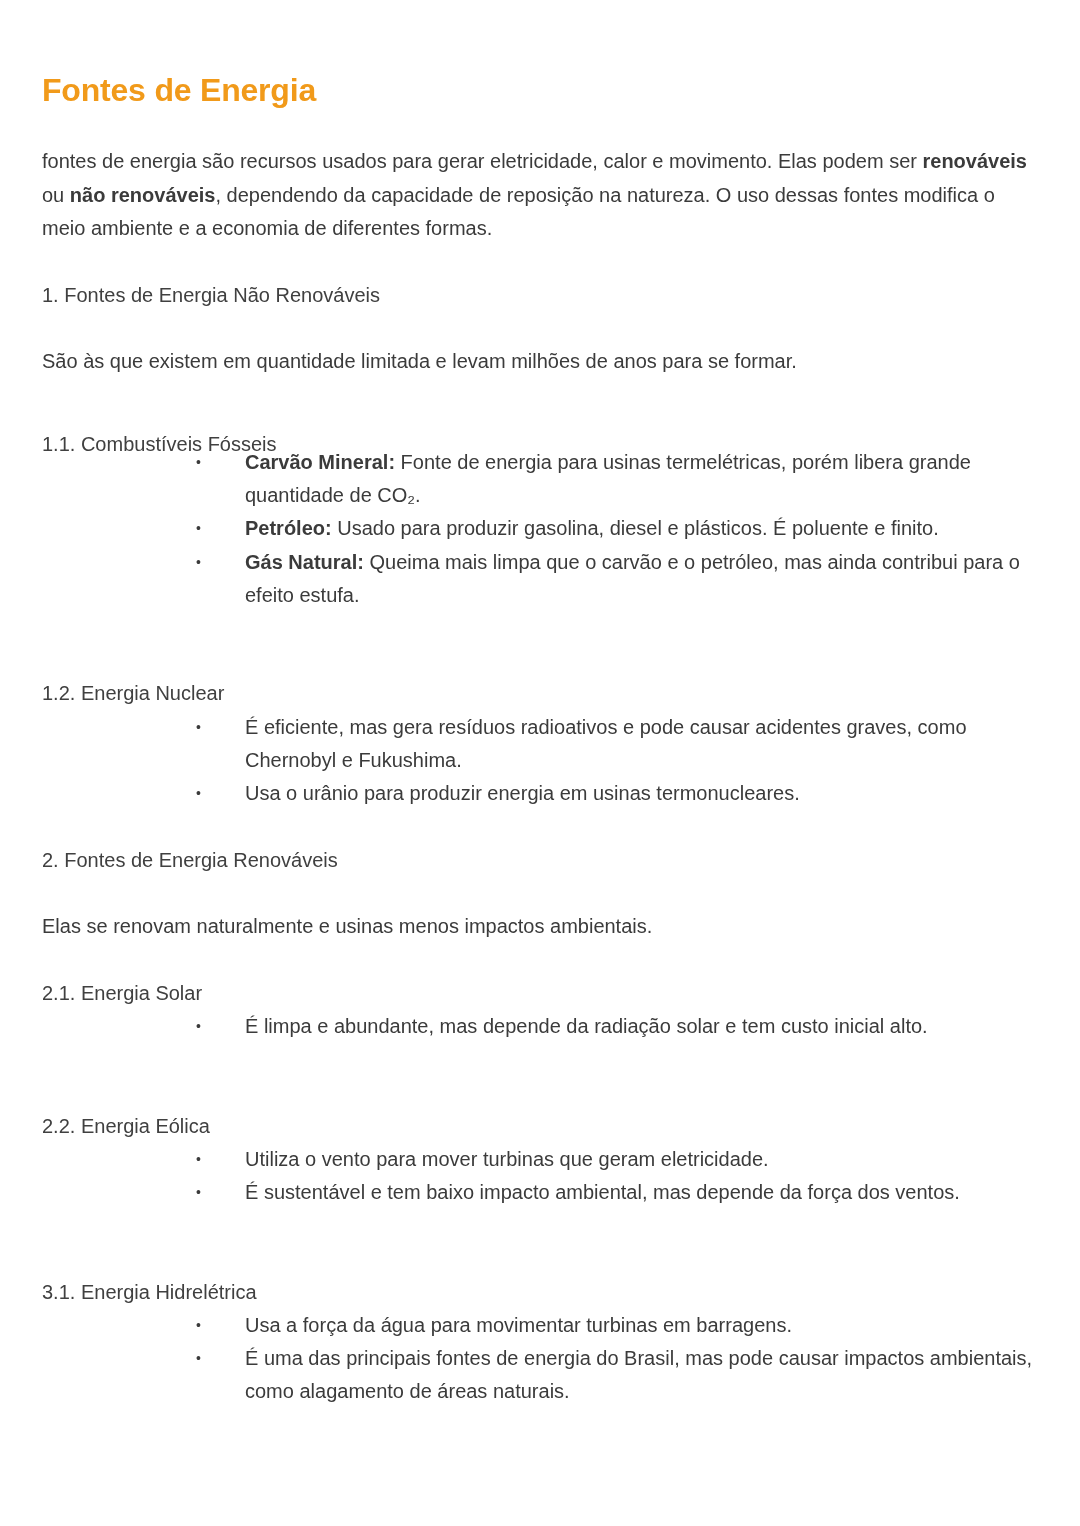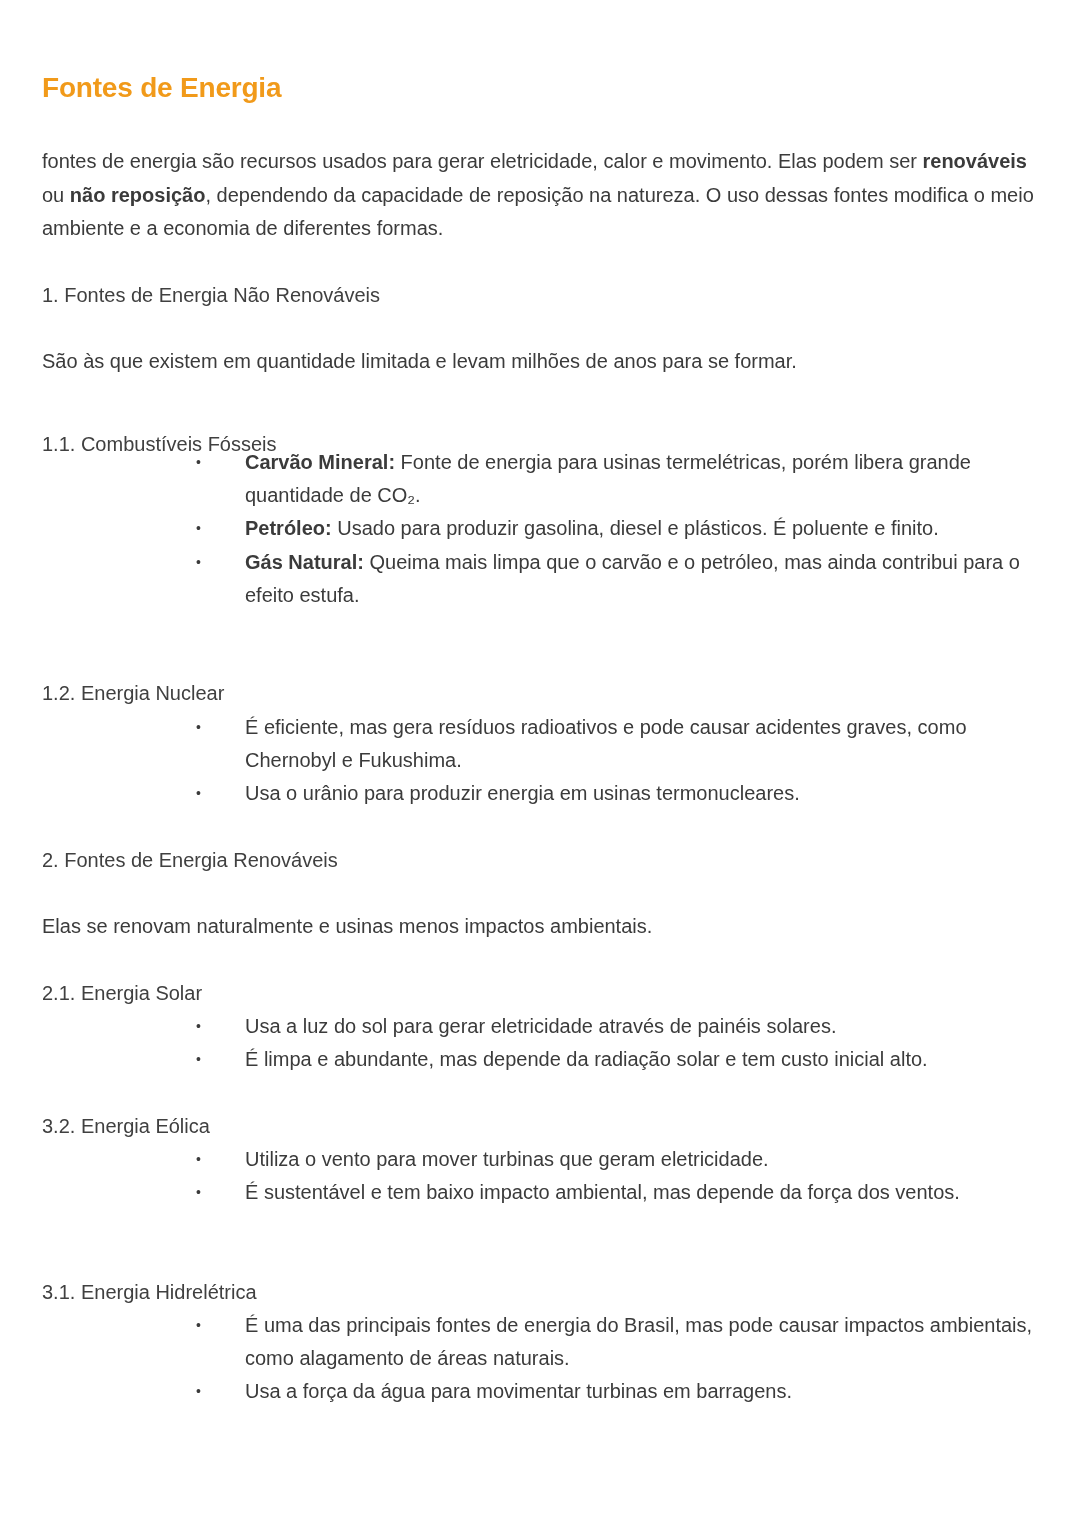--- a/index.html
+++ b/index.html
@@ -5,21 +5,21 @@
   html, body { margin: 0; padding: 0; background: #ffffff; }
   body {
     width: 1080px; height: 1526px; overflow: hidden;
     font-family: "Liberation Sans", "DejaVu Sans", sans-serif;
     color: #3b3b3b;
     font-size: 20px;
   }
   .page { position: relative; padding: 0 42px; }
   .title {
     position: absolute; left: 42px; top: 72px;
-    font-size: 28px; font-weight: 600; color: #f19a1a; margin: 0;
+    font-size: 32px; font-weight: 600; color: #f19a1a; margin: 0;
     letter-spacing: -0.2px;
   }
   .block { position: absolute; left: 42px; right: 40px; line-height: 33.5px; }
   .intro { top: 145px; }
   .h { font-weight: 400; color: #404040; }
   .bullets { position: absolute; left: 42px; right: 40px; line-height: 33.2px; }
   .bullet { padding-left: 131px; text-indent: 0; position: relative; }
   .bullet-line { display: block; padding-left: 72px; text-indent: -72px; }
   .bullet .dot {
     display: inline-block; width: 72px; text-indent: 0; text-align: left;
@@ -27,21 +27,21 @@
   }
   b { font-weight: 600; }
 </style>
 </head>
 <body>
 
 <div class="page">
 
   <h1 class="title">Fontes de Energia</h1>
 
-  <p class="block intro" style="margin:0;"><span>fontes de energia são recursos usados para gerar eletricidade, calor e movimento. Elas podem ser </span><b>renováveis</b><span> ou </span><b>não reposição</b><span>, dependendo da capacidade de reposição na natureza. O uso dessas fontes modifica o meio ambiente e a economia de diferentes formas.</span></p>
+  <p class="block intro" style="margin:0;"><span>fontes de energia são recursos usados para gerar eletricidade, calor e movimento. Elas podem ser </span><b>renováveis</b><span> ou </span><b>não renováveis</b><span>, dependendo da capacidade de reposição na natureza. O uso dessas fontes modifica o meio ambiente e a economia de diferentes formas.</span></p>
 
   <div class="block h" style="top:279px;">1. Fontes de Energia Não Renováveis</div>
   <div class="block" style="top:345px;">São às que existem em quantidade limitada e levam milhões de anos para se formar.</div>
 
   <div class="block h" style="top:428px;">1.1. Combustíveis Fósseis</div>
   <div class="bullets" style="top:446px;">
     <div class="bullet">
       <div class="bullet-line"><span class="dot">•</span><b>Carvão Mineral:</b><span> Fonte de energia para usinas termelétricas, porém libera grande quantidade de CO₂.</span></div>
     </div>
     <div class="bullet">
@@ -61,40 +61,37 @@
       <div class="bullet-line"><span class="dot">•</span><span>Usa o urânio para produzir energia em usinas termonucleares.</span></div>
     </div>
   </div>
 
   <div class="block h" style="top:844px;">2. Fontes de Energia Renováveis</div>
   <div class="block" style="top:910px;">Elas se renovam naturalmente e usinas menos impactos ambientais.</div>
 
   <div class="block h" style="top:977px;">2.1. Energia Solar</div>
   <div class="bullets" style="top:1010px;">
     <div class="bullet">
-      <div class="bullet-line"><span class="dot">•</span><span>Usa a luz do sol para gerar eletricidade através de painéis solares.</span></div>
-    </div>
-    <div class="bullet">
       <div class="bullet-line" style="white-space:nowrap;"><span class="dot">•</span><span>É limpa e abundante, mas depende da radiação solar e tem custo inicial alto.</span></div>
     </div>
   </div>
 
-  <div class="block h" style="top:1110px;">3.2. Energia Eólica</div>
+  <div class="block h" style="top:1110px;">2.2. Energia Eólica</div>
   <div class="bullets" style="top:1143px;">
     <div class="bullet">
       <div class="bullet-line"><span class="dot">•</span><span>Utiliza o vento para mover turbinas que geram eletricidade.</span></div>
     </div>
     <div class="bullet">
       <div class="bullet-line"><span class="dot">•</span><span>É sustentável e tem baixo impacto ambiental, mas depende da força dos ventos.</span></div>
     </div>
   </div>
 
   <div class="block h" style="top:1276px;">3.1. Energia Hidrelétrica</div>
   <div class="bullets" style="top:1309px;">
     <div class="bullet">
-      <div class="bullet-line"><span class="dot">•</span><span>É uma das principais fontes de energia do Brasil, mas pode causar impactos ambientais, como alagamento de áreas naturais.</span></div>
+      <div class="bullet-line"><span class="dot">•</span><span>Usa a força da água para movimentar turbinas em barragens.</span></div>
     </div>
     <div class="bullet">
-      <div class="bullet-line"><span class="dot">•</span><span>Usa a força da água para movimentar turbinas em barragens.</span></div>
+      <div class="bullet-line"><span class="dot">•</span><span>É uma das principais fontes de energia do Brasil, mas pode causar impactos ambientais, como alagamento de áreas naturais.</span></div>
     </div>
   </div>
 
 </div>
 
 </body></html>

